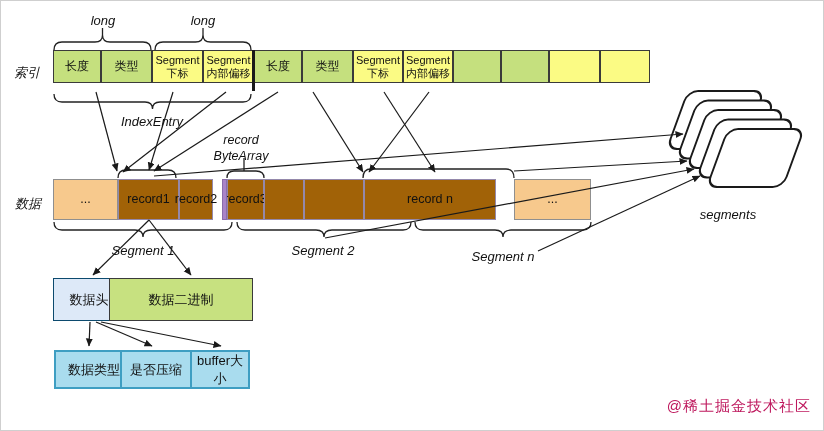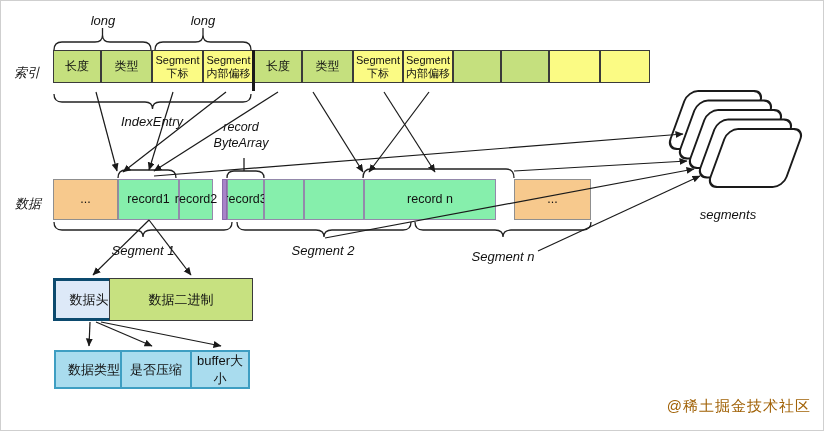--- a/index.html
+++ b/index.html
@@ -10,32 +10,32 @@
   }
   .cell{
     position:absolute;display:flex;align-items:center;justify-content:center;
     text-align:center;box-sizing:border-box;font-size:12px;line-height:1.15;
     white-space:pre-line;
   }
   .idx{top:49px;height:33px;border:1px solid #3a3a3a;}
   .idx.green{background:#c5e07e;}
   .idx.yellow{background:#fbfb84;}
   .idx.small{font-size:11px;}
-  .dat{top:178px;height:41px;border:1px solid #9488ab;background:#86efac;font-size:12.5px;}
+  .dat{top:178px;height:41px;border:1px solid #9488ab;background:#a16207;font-size:12.5px;}
   .dat.orange{background:#f7c98d;border-color:#8f8f8f;}
   .vdiv{position:absolute;box-sizing:border-box;}
   .lbl{position:absolute;transform:translateX(-50%);font-size:13px;white-space:nowrap;font-style:italic;}
   .lbl.pre{white-space:pre-line;text-align:center;font-size:12.5px;line-height:1.25;}
   .box{
     position:absolute;display:flex;align-items:center;justify-content:center;
     box-sizing:border-box;font-size:13px;text-align:center;
   }
   .hdr{top:277px;height:43px;}
   .fld{top:349px;height:39px;background:#a9dcee;border:2px solid #3e9ec2;}
-  .watermark{position:absolute;right:12px;top:396px;font-size:15px;color:#a16207;letter-spacing:1px;}
+  .watermark{position:absolute;right:12px;top:396px;font-size:15px;color:#be185d;letter-spacing:1px;}
   svg.overlay{position:absolute;left:0;top:0;pointer-events:none;}
 </style>
 </head>
 <body>
 
 <div id="canvas">
 
   <div class="lbl" style="left:26px;top:63px">索引</div>
   <div class="lbl" style="left:27px;top:194px">数据</div>
 
@@ -64,28 +64,28 @@
   <div class="cell dat" style="left:117px;width:61px"><span>record1</span></div>
   <div class="cell dat" style="left:178px;width:34px"><span>record2</span></div>
   <div class="cell dat" style="left:226px;width:37px"><span>record3</span></div>
   <div class="cell dat" style="left:263px;width:40px"><span></span></div>
   <div class="cell dat" style="left:303px;width:60px"><span></span></div>
   <div class="cell dat" style="left:363px;width:132px"><span>record n</span></div>
   <div class="cell dat orange" style="left:513px;width:77px"><span>...</span></div>
   <div class="vdiv" style="left:221px;top:178px;width:5px;height:41px;background:#a883c8;border:1px solid #8a6bab"></div>
 
   <div class="lbl" style="left:151px;top:113px">IndexEntry</div>
-  <div class="lbl pre" style="left:240px;top:119px">record
+  <div class="lbl pre" style="left:240px;top:132px">record
 ByteArray</div>
   <div class="lbl" style="left:142px;top:242px">Segment 1</div>
   <div class="lbl" style="left:322px;top:242px">Segment 2</div>
   <div class="lbl" style="left:502px;top:248px">Segment n</div>
   <div class="lbl" style="left:727px;top:206px">segments</div>
 
-  <div class="box hdr" style="left:52px;width:72px;background:#dde9f8;border:3px solid #0c4a6e">
+  <div class="box hdr" style="left:52px;width:72px;background:#dde9f8;border:1px solid #0c4a6e">
       <span>数据头</span>
     </div>
   <div class="box hdr" style="left:108px;width:144px;background:#c7e180;border:1px solid #3a3a3a">
       <span>数据二进制</span>
     </div>
 
   <div class="box fld" style="left:53px;width:80px">
       <span>数据类型</span>
     </div>
   <div class="box fld" style="left:119px;width:72px">

